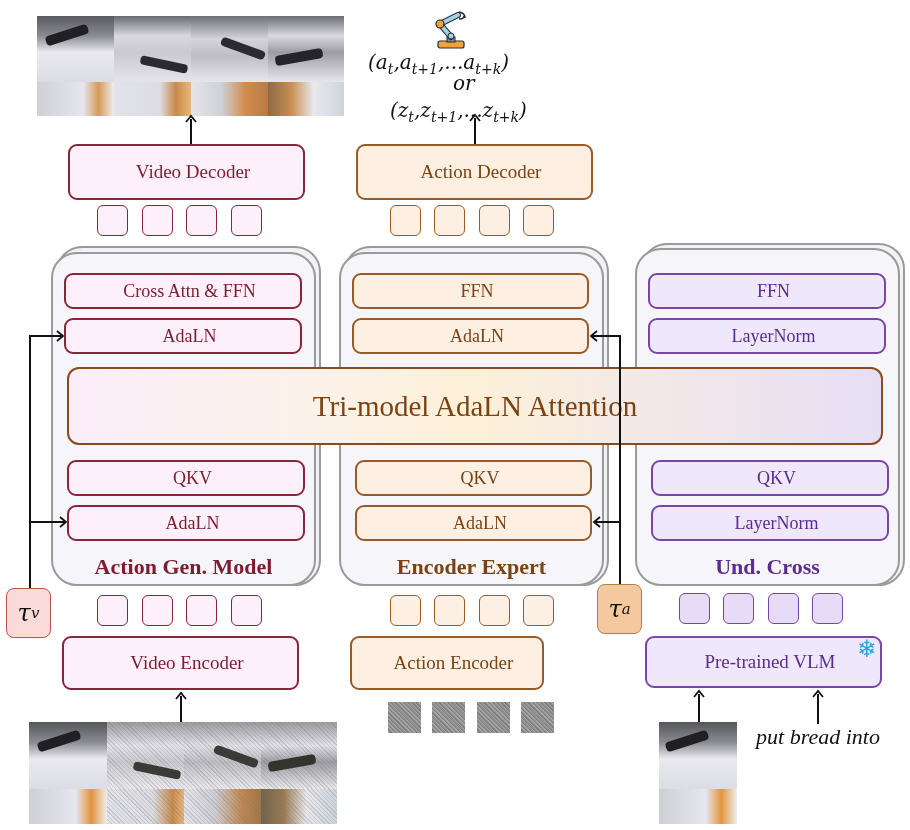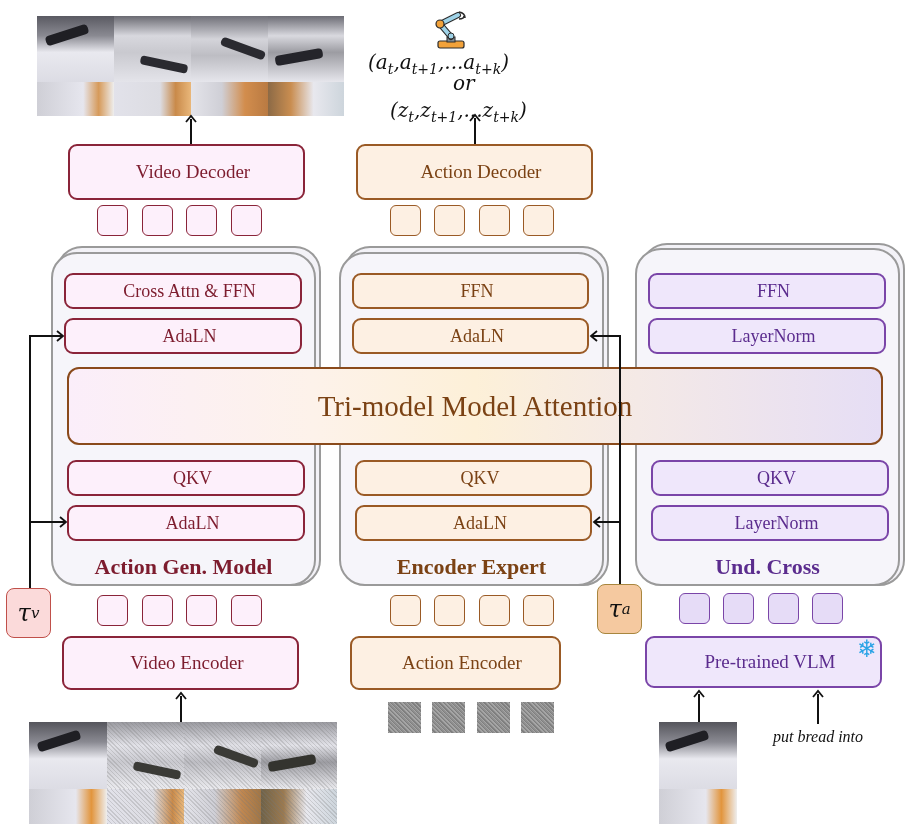--- a/index.html
+++ b/index.html
@@ -114,21 +114,21 @@
 <div class="box a" style="left:352px;top:273px;width:237px;height:36px;font-size:18px;">FFN</div>
 <div class="box a" style="left:352px;top:318px;width:237px;height:36px;font-size:18px;">AdaLN</div>
 <div class="box a" style="left:355px;top:460px;width:237px;height:36px;font-size:18px;">QKV</div>
 <div class="box a" style="left:355px;top:505px;width:237px;height:36px;font-size:18px;">AdaLN</div>
 
 <div class="box u" style="left:648px;top:273px;width:238px;height:36px;font-size:18px;">FFN</div>
 <div class="box u" style="left:648px;top:318px;width:238px;height:36px;font-size:18px;">LayerNorm</div>
 <div class="box u" style="left:651px;top:460px;width:238px;height:36px;font-size:18px;">QKV</div>
 <div class="box u" style="left:651px;top:505px;width:238px;height:36px;font-size:18px;">LayerNorm</div>
 
-<div class="joint">Tri-model Model Attention</div>
+<div class="joint">Tri-model AdaLN Attention</div>
 
 <div class="tau" style="left:6px;top:588px;background:#fbdada;border-color:#c0504a;">
   <span>τ</span>
     <sub style="font-size:15px;">v</sub>
 </div>
 <div class="line" style="left:29px;top:335px;width:2px;height:253px;"></div>
 <div class="line" style="left:29px;top:335px;width:33px;height:2px;"></div>
 <svg style="left:55px;top:330px;" width="10" height="12">
     <polyline points="2,1 8,6 2,11" fill="none" stroke="#111" stroke-width="1.8"></polyline>
   </svg>
@@ -160,21 +160,21 @@
 <div class="tok a" style="left:434px;top:595px;"></div>
 <div class="tok a" style="left:479px;top:595px;"></div>
 <div class="tok a" style="left:523px;top:595px;"></div>
 
 <div class="tok u" style="left:679px;top:593px;"></div>
 <div class="tok u" style="left:723px;top:593px;"></div>
 <div class="tok u" style="left:768px;top:593px;"></div>
 <div class="tok u" style="left:812px;top:593px;"></div>
 
 <div class="box v" style="left:62px;top:636px;width:237px;height:54px;">Video Encoder</div>
-<div class="box a" style="left:350px;top:636px;width:211px;height:54px;">Action Encoder</div>
+<div class="box a" style="left:350px;top:636px;width:194px;height:54px;">Action Encoder</div>
 <div class="box u" style="left:645px;top:636px;width:237px;height:52px;">
   <span>Pre-trained VLM</span>
   <span style="position:absolute;right:3px;top:-1px;color:#2aa3e6;font-size:24px;line-height:24px;font-family:'DejaVu Sans',sans-serif;">❄</span>
 </div>
 
 <div class="noise" style="left:388px;top:702px;"></div>
 <div class="noise" style="left:432px;top:702px;"></div>
 <div class="noise" style="left:477px;top:702px;"></div>
 <div class="noise" style="left:521px;top:702px;"></div>
 
@@ -206,15 +206,15 @@
 
 <div class="line" style="left:698px;top:694px;width:2px;height:28px;"></div>
 <svg style="left:693px;top:689px;" width="12" height="10">
     <polyline points="1,8 6,2 11,8" fill="none" stroke="#111" stroke-width="1.8"></polyline>
   </svg>
 <div class="line" style="left:817px;top:694px;width:2px;height:30px;"></div>
 <svg style="left:812px;top:689px;" width="12" height="10">
     <polyline points="1,8 6,2 11,8" fill="none" stroke="#111" stroke-width="1.8"></polyline>
   </svg>
 
-<div class="abs" style="left:748px;top:722px;width:140px;text-align:center;font-style:italic;font-size:16px;line-height:29px;color:#111;">
+<div class="abs" style="left:748px;top:722px;width:140px;text-align:center;font-style:italic;font-size:22px;line-height:29px;color:#111;">
   <div>put bread into</div>
 </div>
 
 </body></html>

